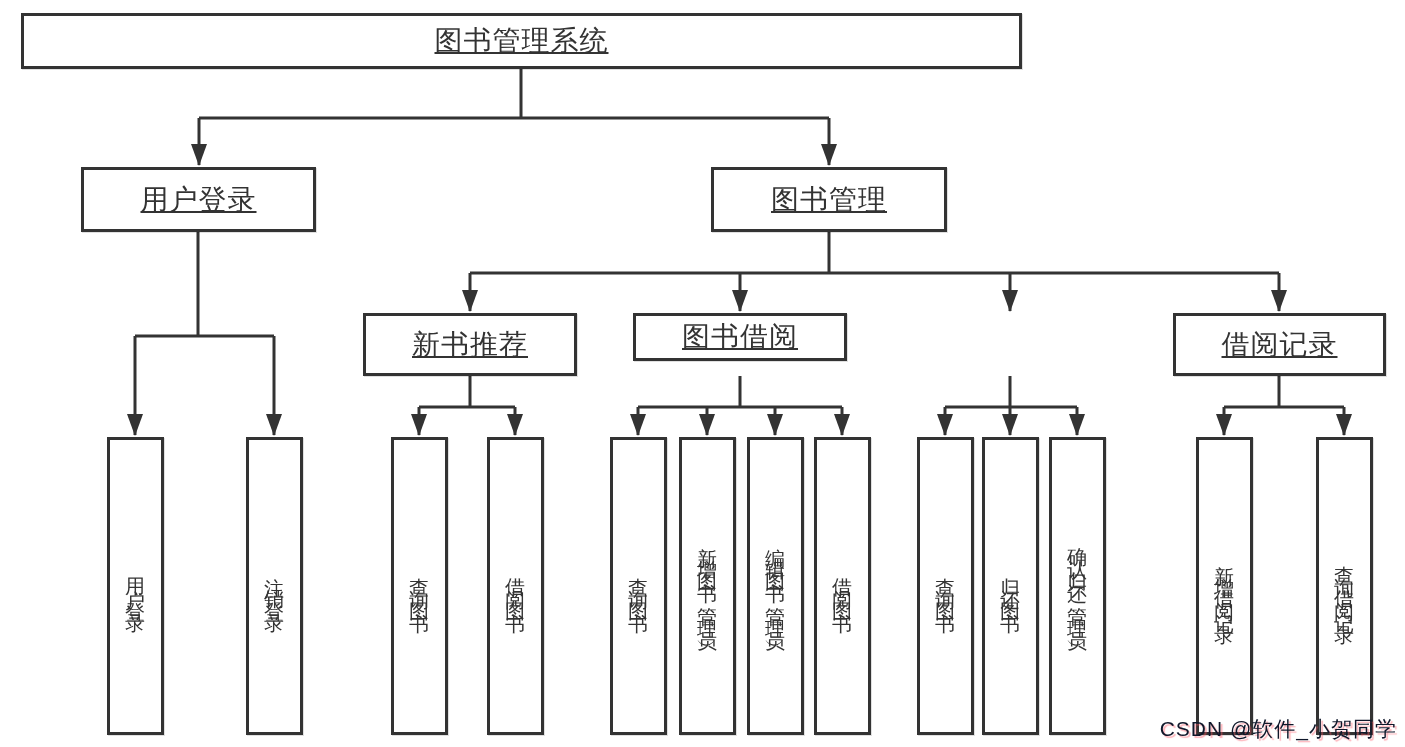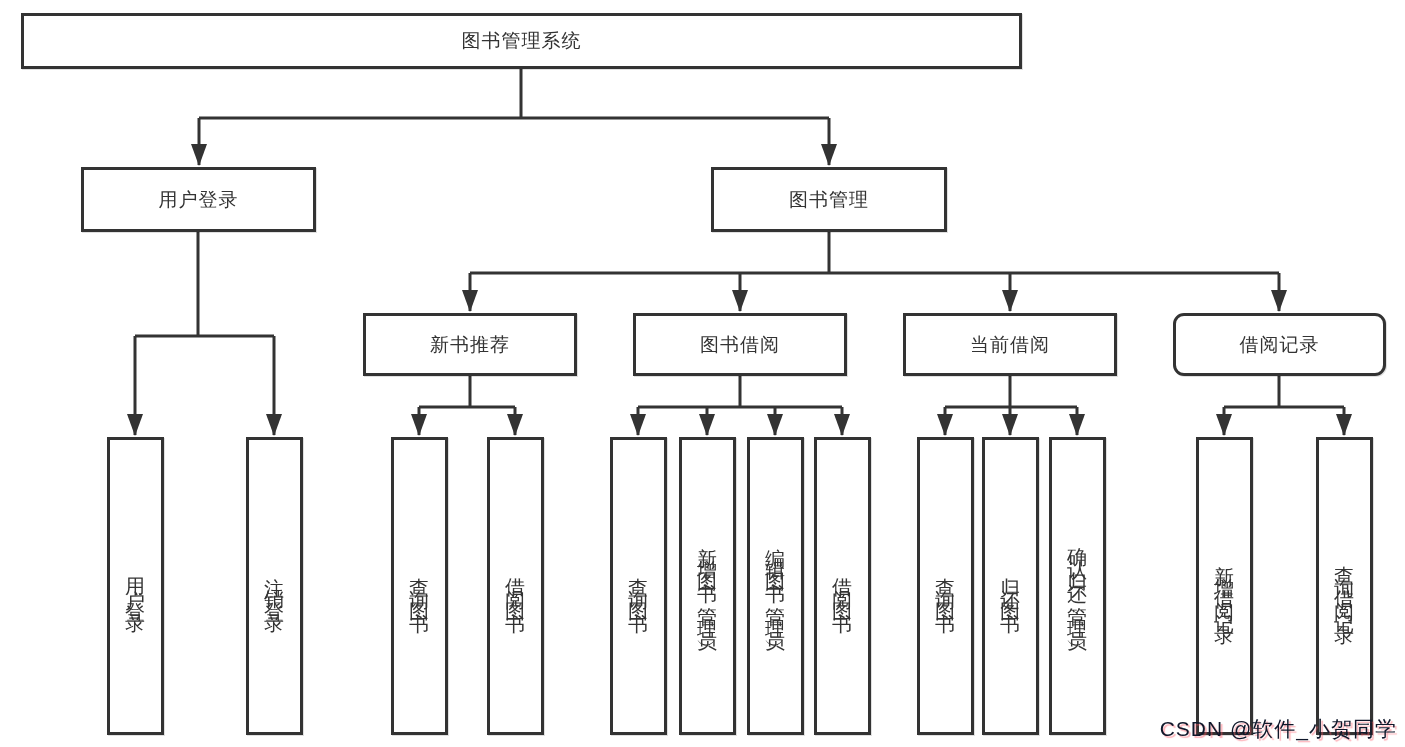--- a/index.html
+++ b/index.html
@@ -14,36 +14,36 @@
   .box{
     position:absolute;
     box-sizing:border-box;
     background:#ffffff;
     border:3px solid #333333;
     display:flex;align-items:center;justify-content:center;
     color:#333333;
     z-index:1;
     box-shadow:1px 1px 0 rgba(0,0,0,0.12);
   }
-  .hbox{font-size:19px;letter-spacing:1px;}
+  .hbox{font-size:28px;letter-spacing:1px;text-decoration:underline;}
   .vbox span{
     writing-mode:vertical-rl;
     text-orientation:mixed;
     font-size:20px;
     letter-spacing:12px;
     line-height:1;
     white-space:nowrap;
   }
   .root  {left:21px;  top:13px;  width:1001px; height:56px;}
   .l2a   {left:81px;  top:167px; width:235px;  height:65px;}
   .l2b   {left:711px; top:167px; width:236px;  height:65px;}
   .l3a   {left:363px; top:313px; width:214px;  height:63px;}
-  .l3b   {left:633px; top:313px; width:214px;  height:63px;}
+  .l3b   {left:633px; top:313px; width:214px;  height:48px;}
   .l3c   {left:903px; top:313px; width:214px;  height:63px;}
-  .l3d   {left:1173px;top:313px; width:213px;  height:63px;border-radius:11px;}
+  .l3d   {left:1173px;top:313px; width:213px;  height:63px;}
   .leaf  {top:437px; width:57px; height:298px;}
   .lfA1{left:107px;} .lfA2{left:246px;}
   .lfB1{left:391px;} .lfB2{left:487px;}
   .lfC1{left:610px;} .lfC2{left:679px;} .lfC3{left:747px;} .lfC4{left:814px;}
   .lfD1{left:917px;} .lfD2{left:982px;} .lfD3{left:1049px;}
   .lfE1{left:1196px;} .lfE2{left:1316px;}
   .watermark{
     position:absolute;
     right:8px;bottom:4px;
     z-index:2;
@@ -96,21 +96,20 @@
     </g>
   </svg>
 
   <div class="box hbox root">图书管理系统</div>
 
   <div class="box hbox l2a">用户登录</div>
   <div class="box hbox l3a">新书推荐</div>
 
   <div class="box hbox l2b">图书管理</div>
   <div class="box hbox l3b">图书借阅</div>
-  <div class="box hbox l3c">当前借阅</div>
   <div class="box hbox l3d">借阅记录</div>
 
   <div class="box vbox leaf lfA1">
     <span>用户登录</span>
   </div>
   <div class="box vbox leaf lfA2">
     <span>注销登录</span>
   </div>
 
   <div class="box vbox leaf lfB1">

